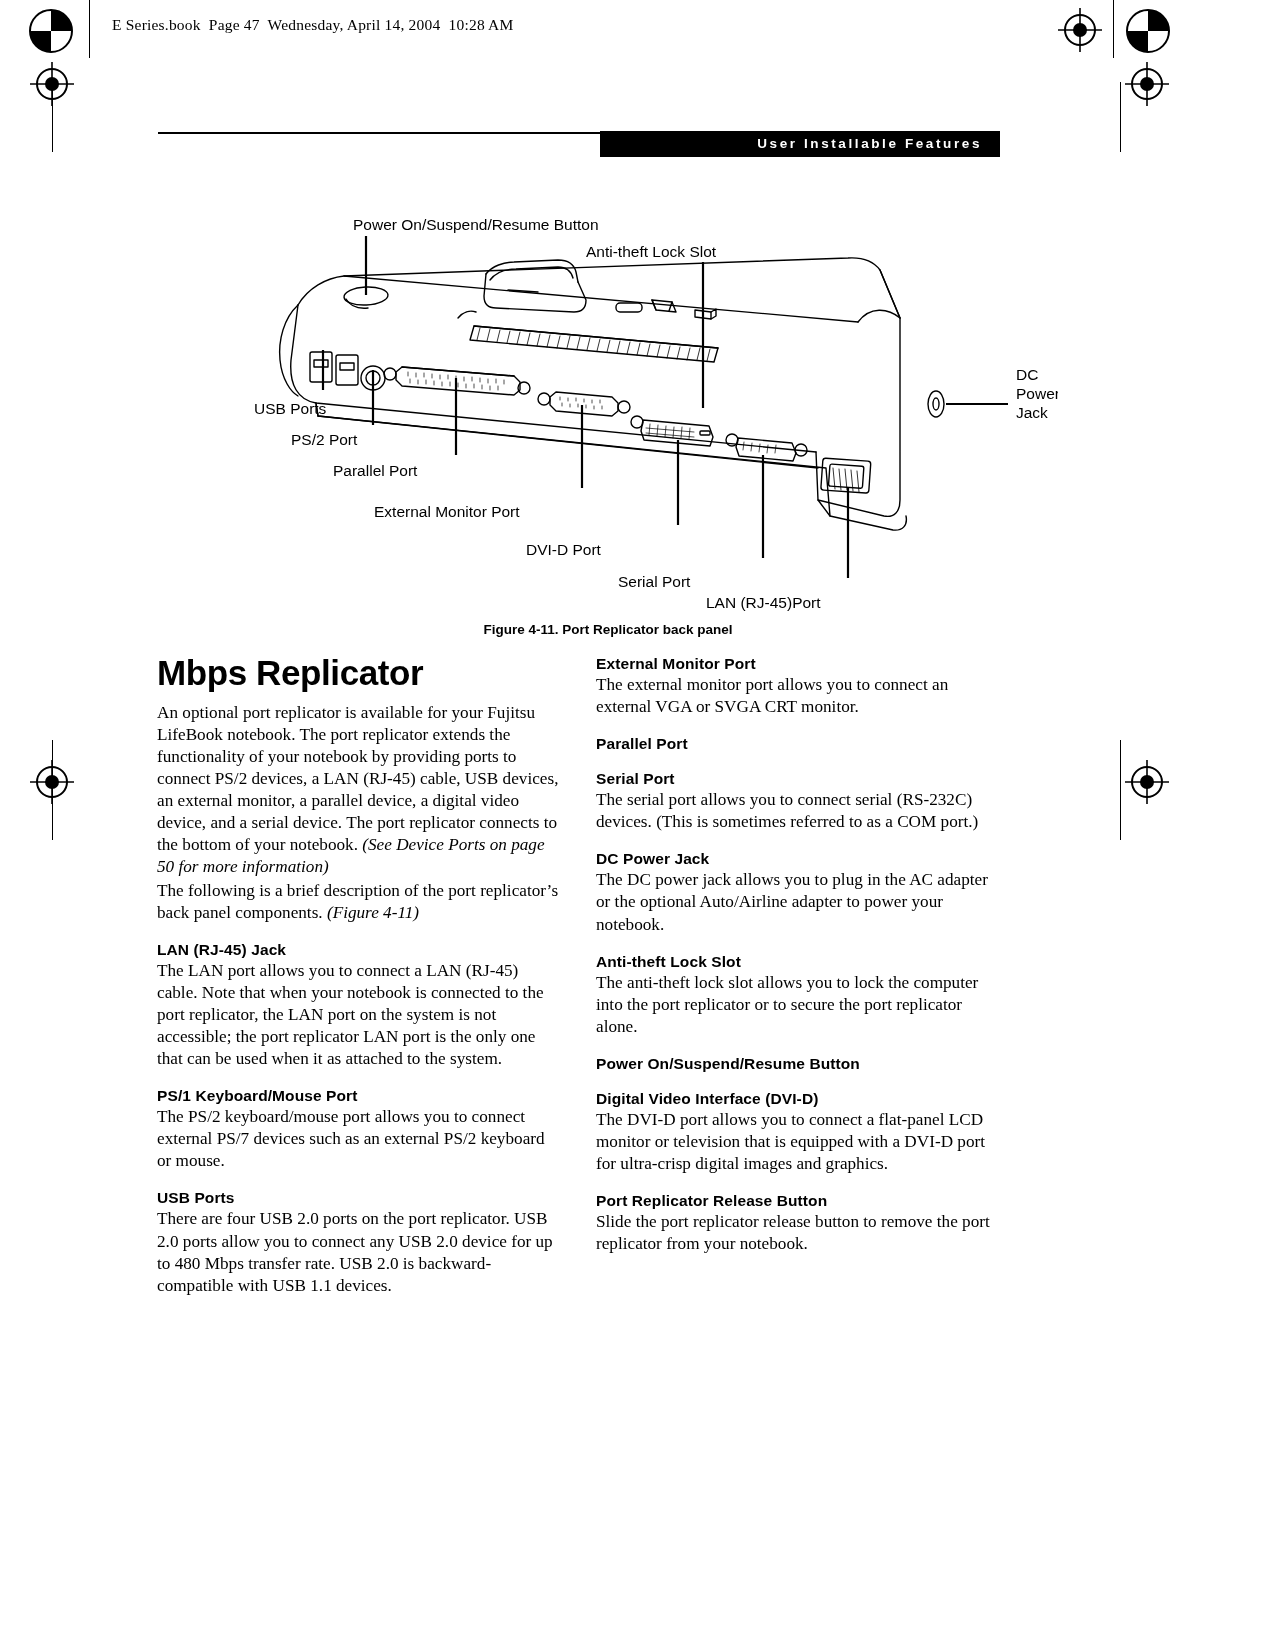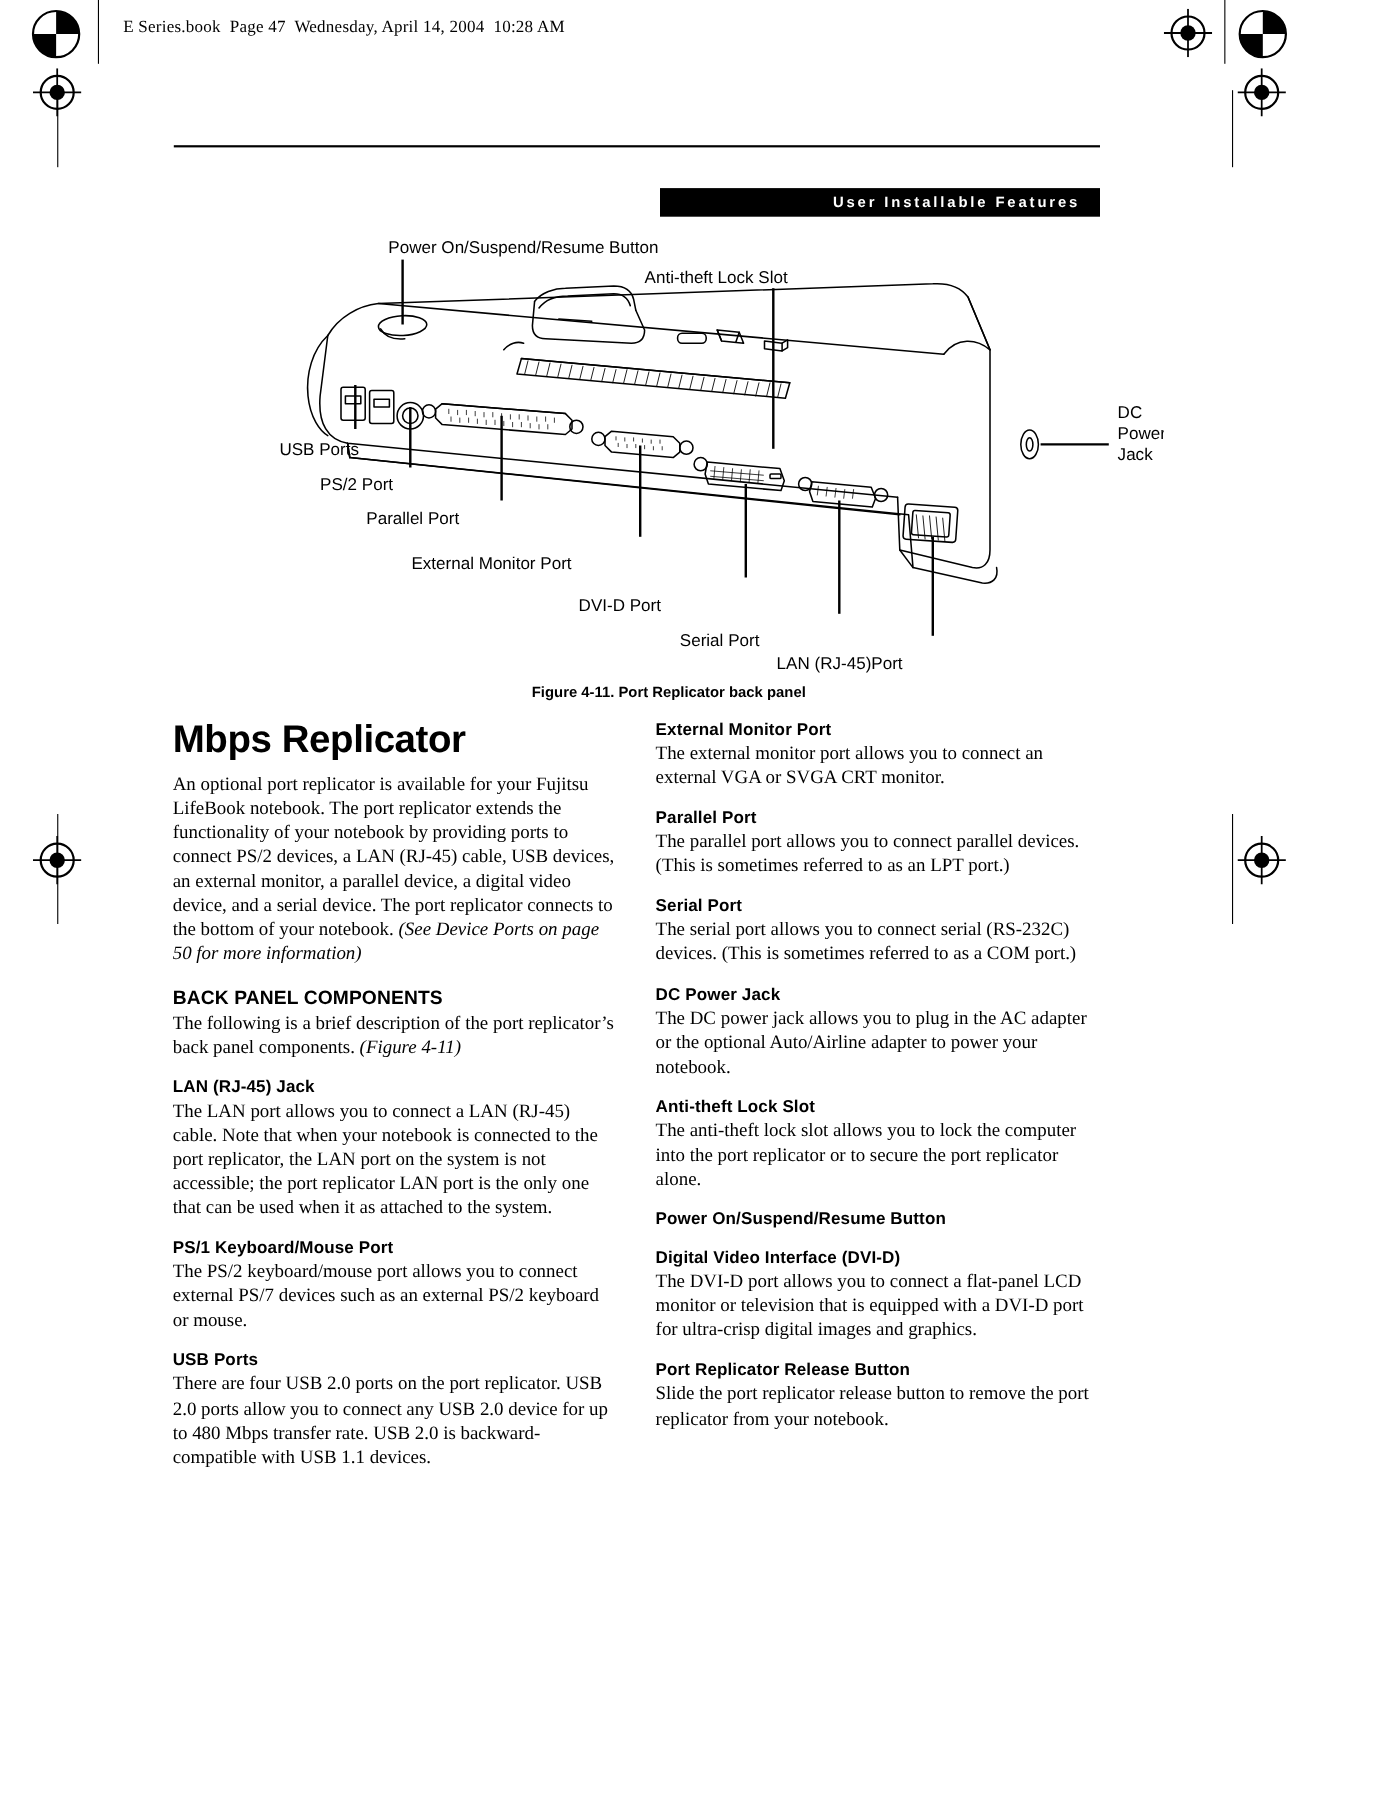--- a/index.html
+++ b/index.html
@@ -49,21 +49,20 @@
     height: 2px;
     background: #000;
   }
   .headbar {
     position: absolute;
     left: 600px;
     top: 131px;
     width: 400px;
     height: 26px;
     background: #000;
-    margin-top: 40px;
   }
   .headbar span {
     position: absolute;
     right: 18px;
     top: 5px;
     color: #fff;
     font-family: "Liberation Sans", sans-serif;
     font-size: 13.5px;
     font-weight: bold;
     letter-spacing: 2.6px;
@@ -498,39 +497,37 @@
       </g>
     </svg>
   </div>
 
   <div class="fig-caption">Figure 4-11. Port Replicator back panel</div>
 
   <div class="col col-left">
     <h1 class="title">Mbps Replicator</h1>
     <p class="body"><span>An optional port replicator is available for your Fujitsu LifeBook notebook. The port replicator extends the functionality of your notebook by providing ports to connect PS/2 devices, a LAN (RJ-45) cable, USB devices, an external monitor, a parallel device, a digital video device, and a serial device. The port replicator connects to the bottom of your notebook. </span><i>(See Device Ports on page 50 for more information)</i></p>
 
-    <h2 class="section">BACK PANEL COMPONENTS</h2>
     <p class="body"><span>The following is a brief description of the port replicator’s back panel components. </span><i>(Figure 4-11)</i></p>
 
     <h3 class="sub">LAN (RJ-45) Jack</h3>
     <p class="body">The LAN port allows you to connect a LAN (RJ-45) cable. Note that when your notebook is connected to the port replicator, the LAN port on the system is not accessible; the port replicator LAN port is the only one that can be used when it as attached to the system.</p>
 
     <h3 class="sub">PS/1 Keyboard/Mouse Port</h3>
     <p class="body">The PS/2 keyboard/mouse port allows you to connect external PS/7 devices such as an external PS/2 keyboard or mouse.</p>
 
     <h3 class="sub">USB Ports</h3>
     <p class="body">There are four USB 2.0 ports on the port replicator. USB 2.0 ports allow you to connect any USB 2.0 device for up to 480 Mbps transfer rate. USB 2.0 is backward-compatible with USB 1.1 devices.</p>
   </div>
 
   <div class="col col-right">
     <h3 class="sub first">External Monitor Port</h3>
     <p class="body">The external monitor port allows you to connect an external VGA or SVGA CRT monitor.</p>
 
     <h3 class="sub">Parallel Port</h3>
-    <p class="body">The parallel port allows you to connect parallel devices. (This is sometimes referred to as an LPT port.)</p>
 
     <h3 class="sub">Serial Port</h3>
     <p class="body">The serial port allows you to connect serial (RS-232C) devices. (This is sometimes referred to as a COM port.)</p>
 
     <h3 class="sub">DC Power Jack</h3>
     <p class="body">The DC power jack allows you to plug in the AC adapter or the optional Auto/Airline adapter to power your notebook.</p>
 
     <h3 class="sub">Anti-theft Lock Slot</h3>
     <p class="body">The anti-theft lock slot allows you to lock the computer into the port replicator or to secure the port replicator alone.</p>
 

